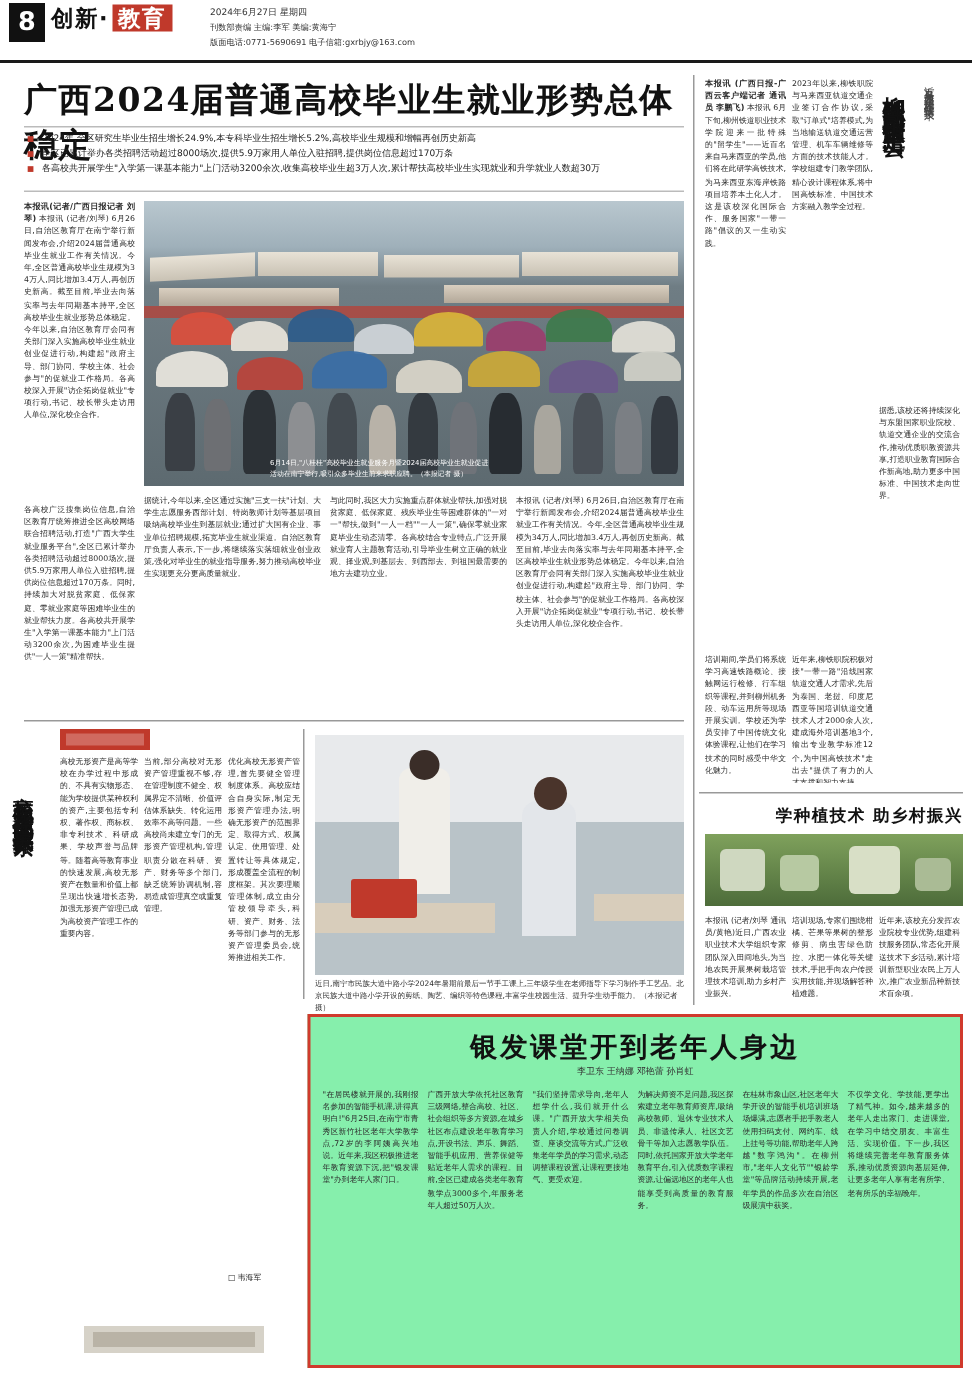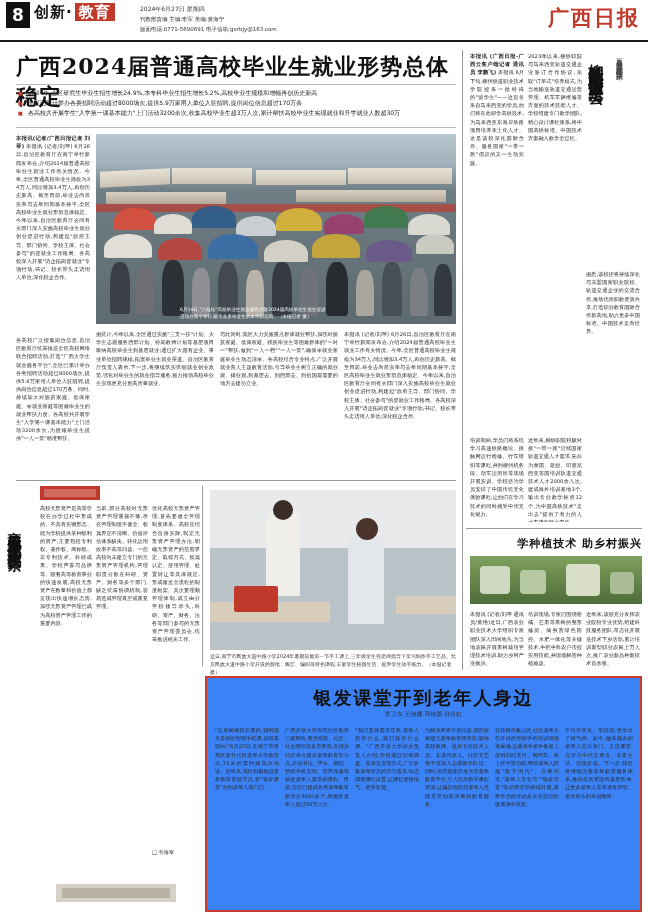--- a/index.html
+++ b/index.html
@@ -68,21 +68,21 @@
   .tent{position:absolute;background:linear-gradient(180deg,#e8e2d6,#c9c2b4);}
   .person{position:absolute;border-radius:40% 40% 10% 10%;}
 
   
   .ph-class{background:linear-gradient(180deg,#cfd8dd 0%,#b7c3c9 45%,#9aa7ad 100%);}
   .desk{position:absolute;background:#d8cdbb;}
 
   
   .feature{
     position:absolute;left:205px;top:676px;width:437px;height:236px;
-    border:2px solid #d03a2d;box-sizing:border-box;background:#3b82f6;
+    border:2px solid #d03a2d;box-sizing:border-box;background:#86efac;
   }
   .feat-title{
     position:absolute;left:0;top:8px;width:100%;text-align:center;
     font-size:18px;font-weight:bold;letter-spacing:2px;
     font-family:"DejaVu Serif","Liberation Serif",serif;
   }
   .feat-by{position:absolute;left:0;top:32px;width:100%;text-align:center;font-size:6px;color:#333;}
 
   .smallhead{font-size:10px;font-weight:bold;font-family:"DejaVu Serif","Liberation Serif",serif;}
   .tag{position:absolute;font-size:5px;color:#444;}
@@ -94,21 +94,20 @@
 <div class="page">
 
   <div class="masthead">
     <div class="pagenum">8</div>
     <div class="sect">
       <span>创新</span>·<span class="edu">教育</span>
     </div>
     <div class="mast-date">2024年6月27日  星期四</div>
     <div class="mast-line2">刊数部责编 主编:李军 美编:黄海宁</div>
     <div class="mast-line3">版面电话:0771-5690691   电子信箱:gxrbjy@163.com</div>
-    <div class="logo">广西日报</div>
   </div>
 
   <div class="headline">广西2024届普通高校毕业生就业形势总体稳定</div>
 
   <div class="lead-box">
     <div>2024年,全区研究生毕业生招生增长24.9%,本专科毕业生招生增长5.2%,高校毕业生规模和增幅再创历史新高</div>
     <div>全区已累计举办各类招聘活动超过8000场次,提供5.9万家用人单位入驻招聘,提供岗位信息超过170万条</div>
     <div>各高校共开展学生"入学第一课基本能力"上门活动3200余次,收集高校毕业生超3万人次,累计帮扶高校毕业生实现就业和升学就业人数超30万</div>
   </div>
 

